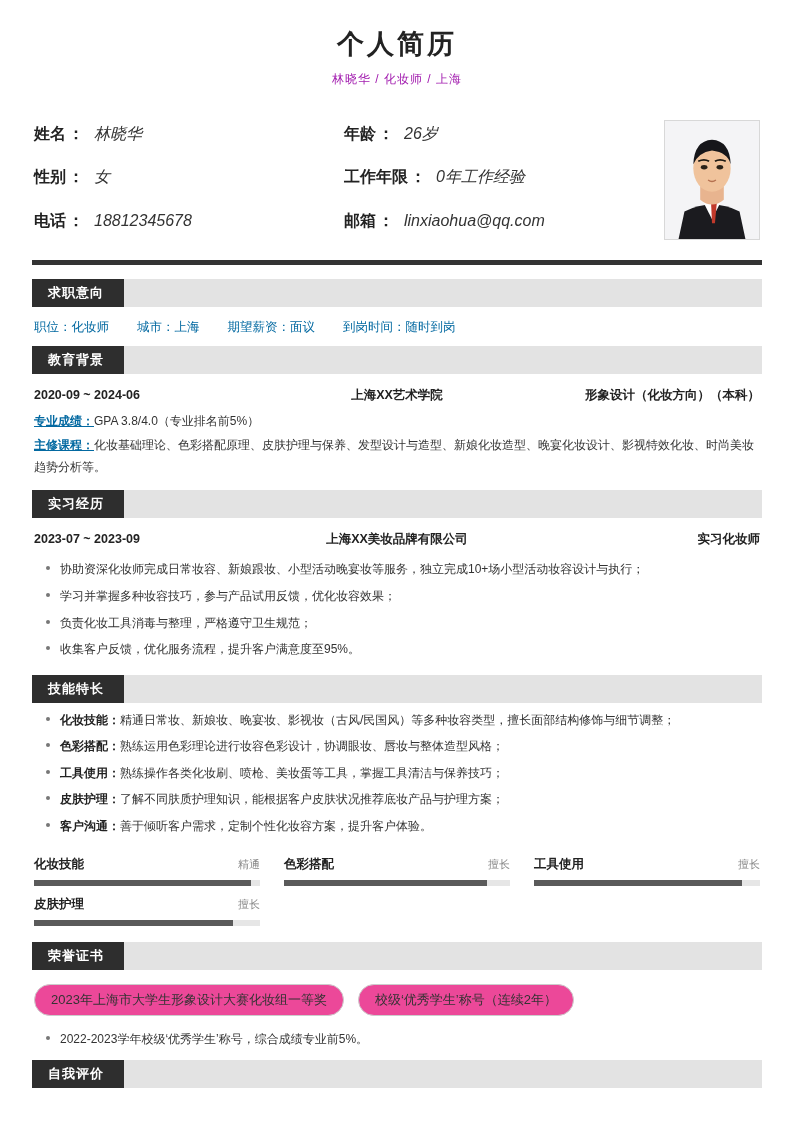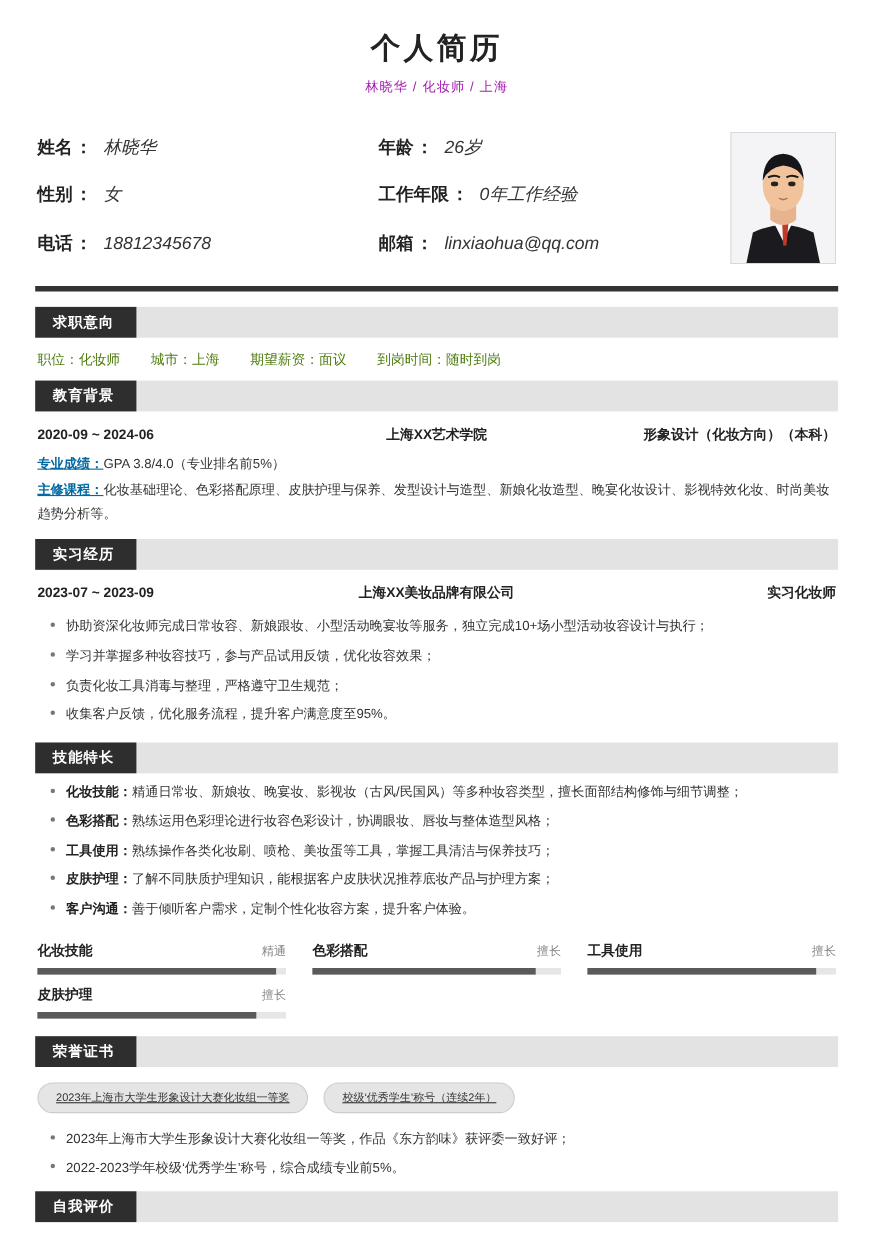--- a/index.html
+++ b/index.html
@@ -59,21 +59,21 @@
     background: #f5f5f7;
     margin-left: 10px; margin-top: 2px;
     position: relative; overflow: hidden; flex: none;
   }
   .photo svg { display: block; width: 100%; height: 100%; }
   .thick-rule {
     height: 5px; background: #333333; margin: 14px 20px 0 20px;
   }
   
   .intent-line {
-    display: flex; gap: 28px; font-size: 12.5px; color: #4d7c0f;
+    display: flex; gap: 28px; font-size: 12.5px; color: #0369a1;
     padding: 12px 22px 10px 22px;
   }
   
   .entry-head {
     display: flex; align-items: baseline;
     font-size: 12.5px; font-weight: bold; color: #222222;
     padding: 13px 22px 4px 22px;
   }
   .entry-head .c-left { width: 33%; text-align: left; }
   .entry-head .c-mid { width: 34%; text-align: center; }
@@ -105,22 +105,22 @@
     margin-bottom: 7px;
   }
   .bar-name { font-size: 12.5px; font-weight: bold; color: #222222; }
   .bar-level { font-size: 11px; color: #888888; }
   .bar-track { height: 6px; background: #e6e6e6; width: 100%; }
   .bar-fill { height: 6px; background: #5a5a5a; }
   
   .pills { display: flex; gap: 14px; padding: 14px 22px 6px 22px; flex-wrap: wrap; }
   .pill {
     border: 1px solid #cccccc; border-radius: 16px;
-    padding: 6px 16px; font-size: 10px; color: #333333;
-    background: #e5e5e5; white-space: nowrap; text-decoration: underline;
+    padding: 6px 16px; font-size: 13px; color: #333333;
+    background: #ec4899; white-space: nowrap;
   }
 </style>
 </head>
 <body>
 
 <div class="page">
 
   <div class="doc-header">
     <div class="doc-title">个人简历</div>
     <div class="doc-subtitle">林晓华 / 化妆师 / 上海</div>
@@ -283,21 +283,20 @@
 
   <div class="sec-bar" style="margin-top:4px;">
     <div class="sec-tab">荣誉证书</div>
     <div class="sec-body"></div>
   </div>
   <div class="pills">
     <span class="pill">2023年上海市大学生形象设计大赛化妆组一等奖</span>
     <span class="pill">校级‘优秀学生’称号（连续2年）</span>
   </div>
   <ul class="bullets">
-    <li>2023年上海市大学生形象设计大赛化妆组一等奖，作品《东方韵味》获评委一致好评；</li>
     <li>2022-2023学年校级‘优秀学生’称号，综合成绩专业前5%。</li>
   </ul>
 
   <div class="sec-bar" style="margin-top:4px;">
     <div class="sec-tab">自我评价</div>
     <div class="sec-body"></div>
   </div>
 
 </div>
 

